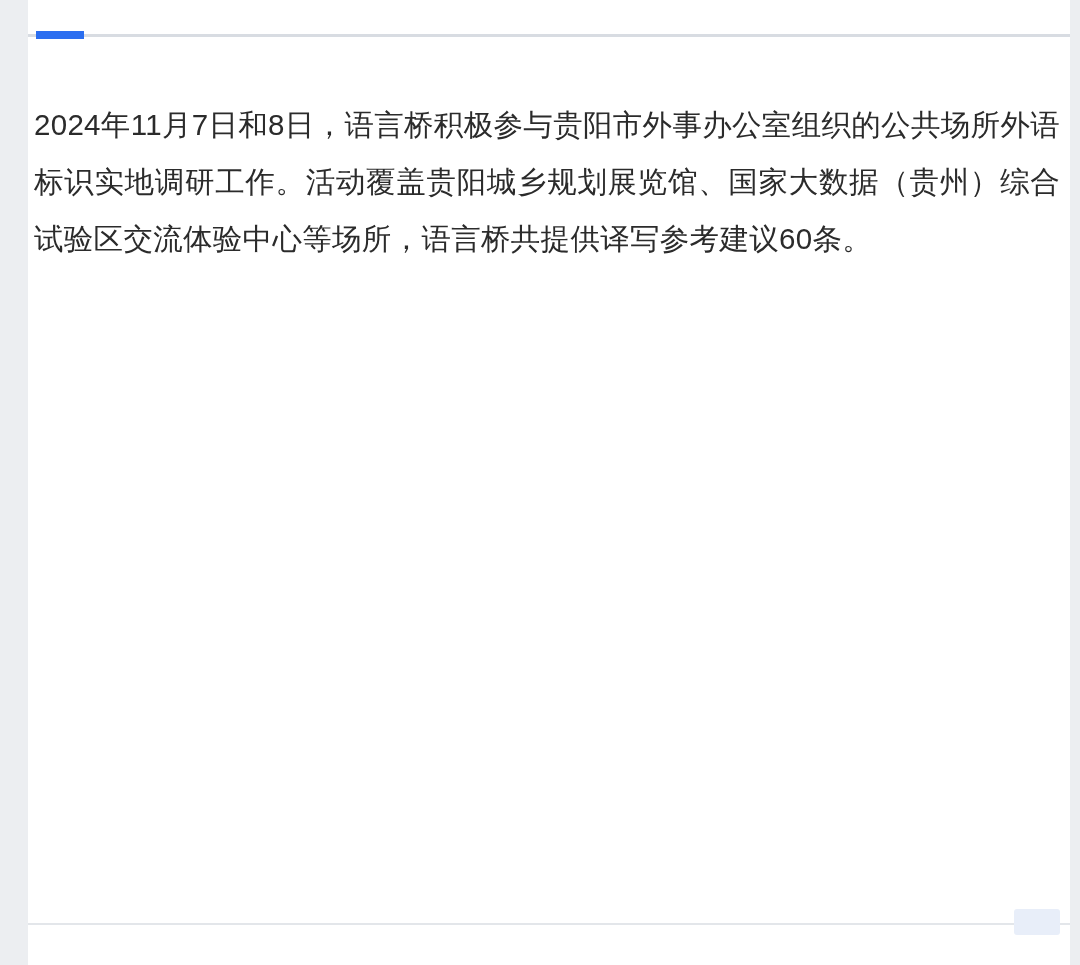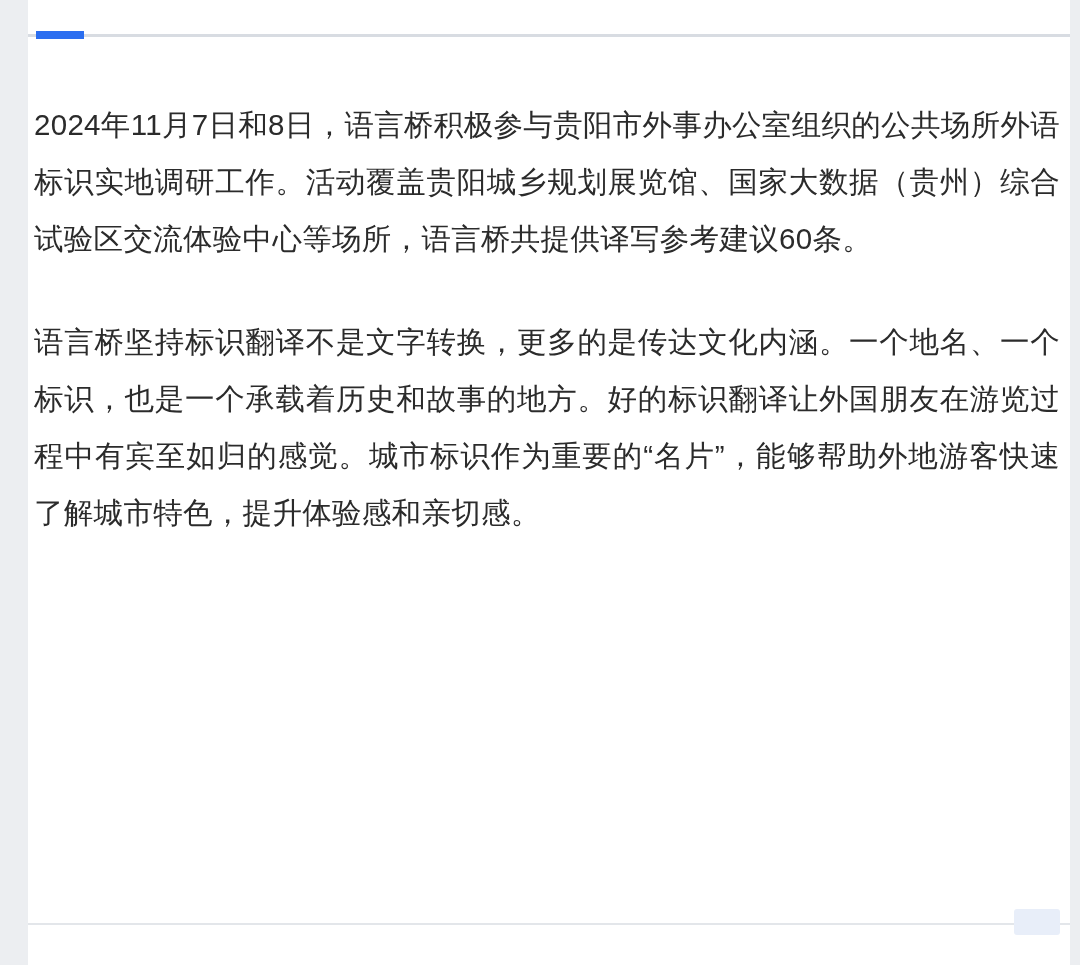--- a/index.html
+++ b/index.html
@@ -115,21 +115,20 @@
   <div class="left-strip"></div>
   <div class="right-strip"></div>
 
   <div class="sheet">
 
     <div class="top-rule"></div>
     <div class="top-accent"></div>
 
     <div class="content">
       <p class="para">2024年11月7日和8日，语言桥积极参与贵阳市外事办公室组织的公共场所外语标识实地调研工作。活动覆盖贵阳城乡规划展览馆、国家大数据（贵州）综合试验区交流体验中心等场所，语言桥共提供译写参考建议60条。</p>
-      <p class="para">语言桥坚持标识翻译不是文字转换，更多的是传达文化内涵。一个地名、一个标识，也是一个承载着历史和故事的地方。好的标识翻译让外国朋友在游览过程中有宾至如归的感觉。城市标识作为重要的“名片”，能够帮助外地游客快速了解城市特色，提升体验感和亲切感。</p>
     </div>
 
     <div class="bottom-rule"></div>
     <div class="bottom-mark-bar"></div>
     <div class="bottom-mark"></div>
 
   </div>
 </div>
 
 </body></html>

